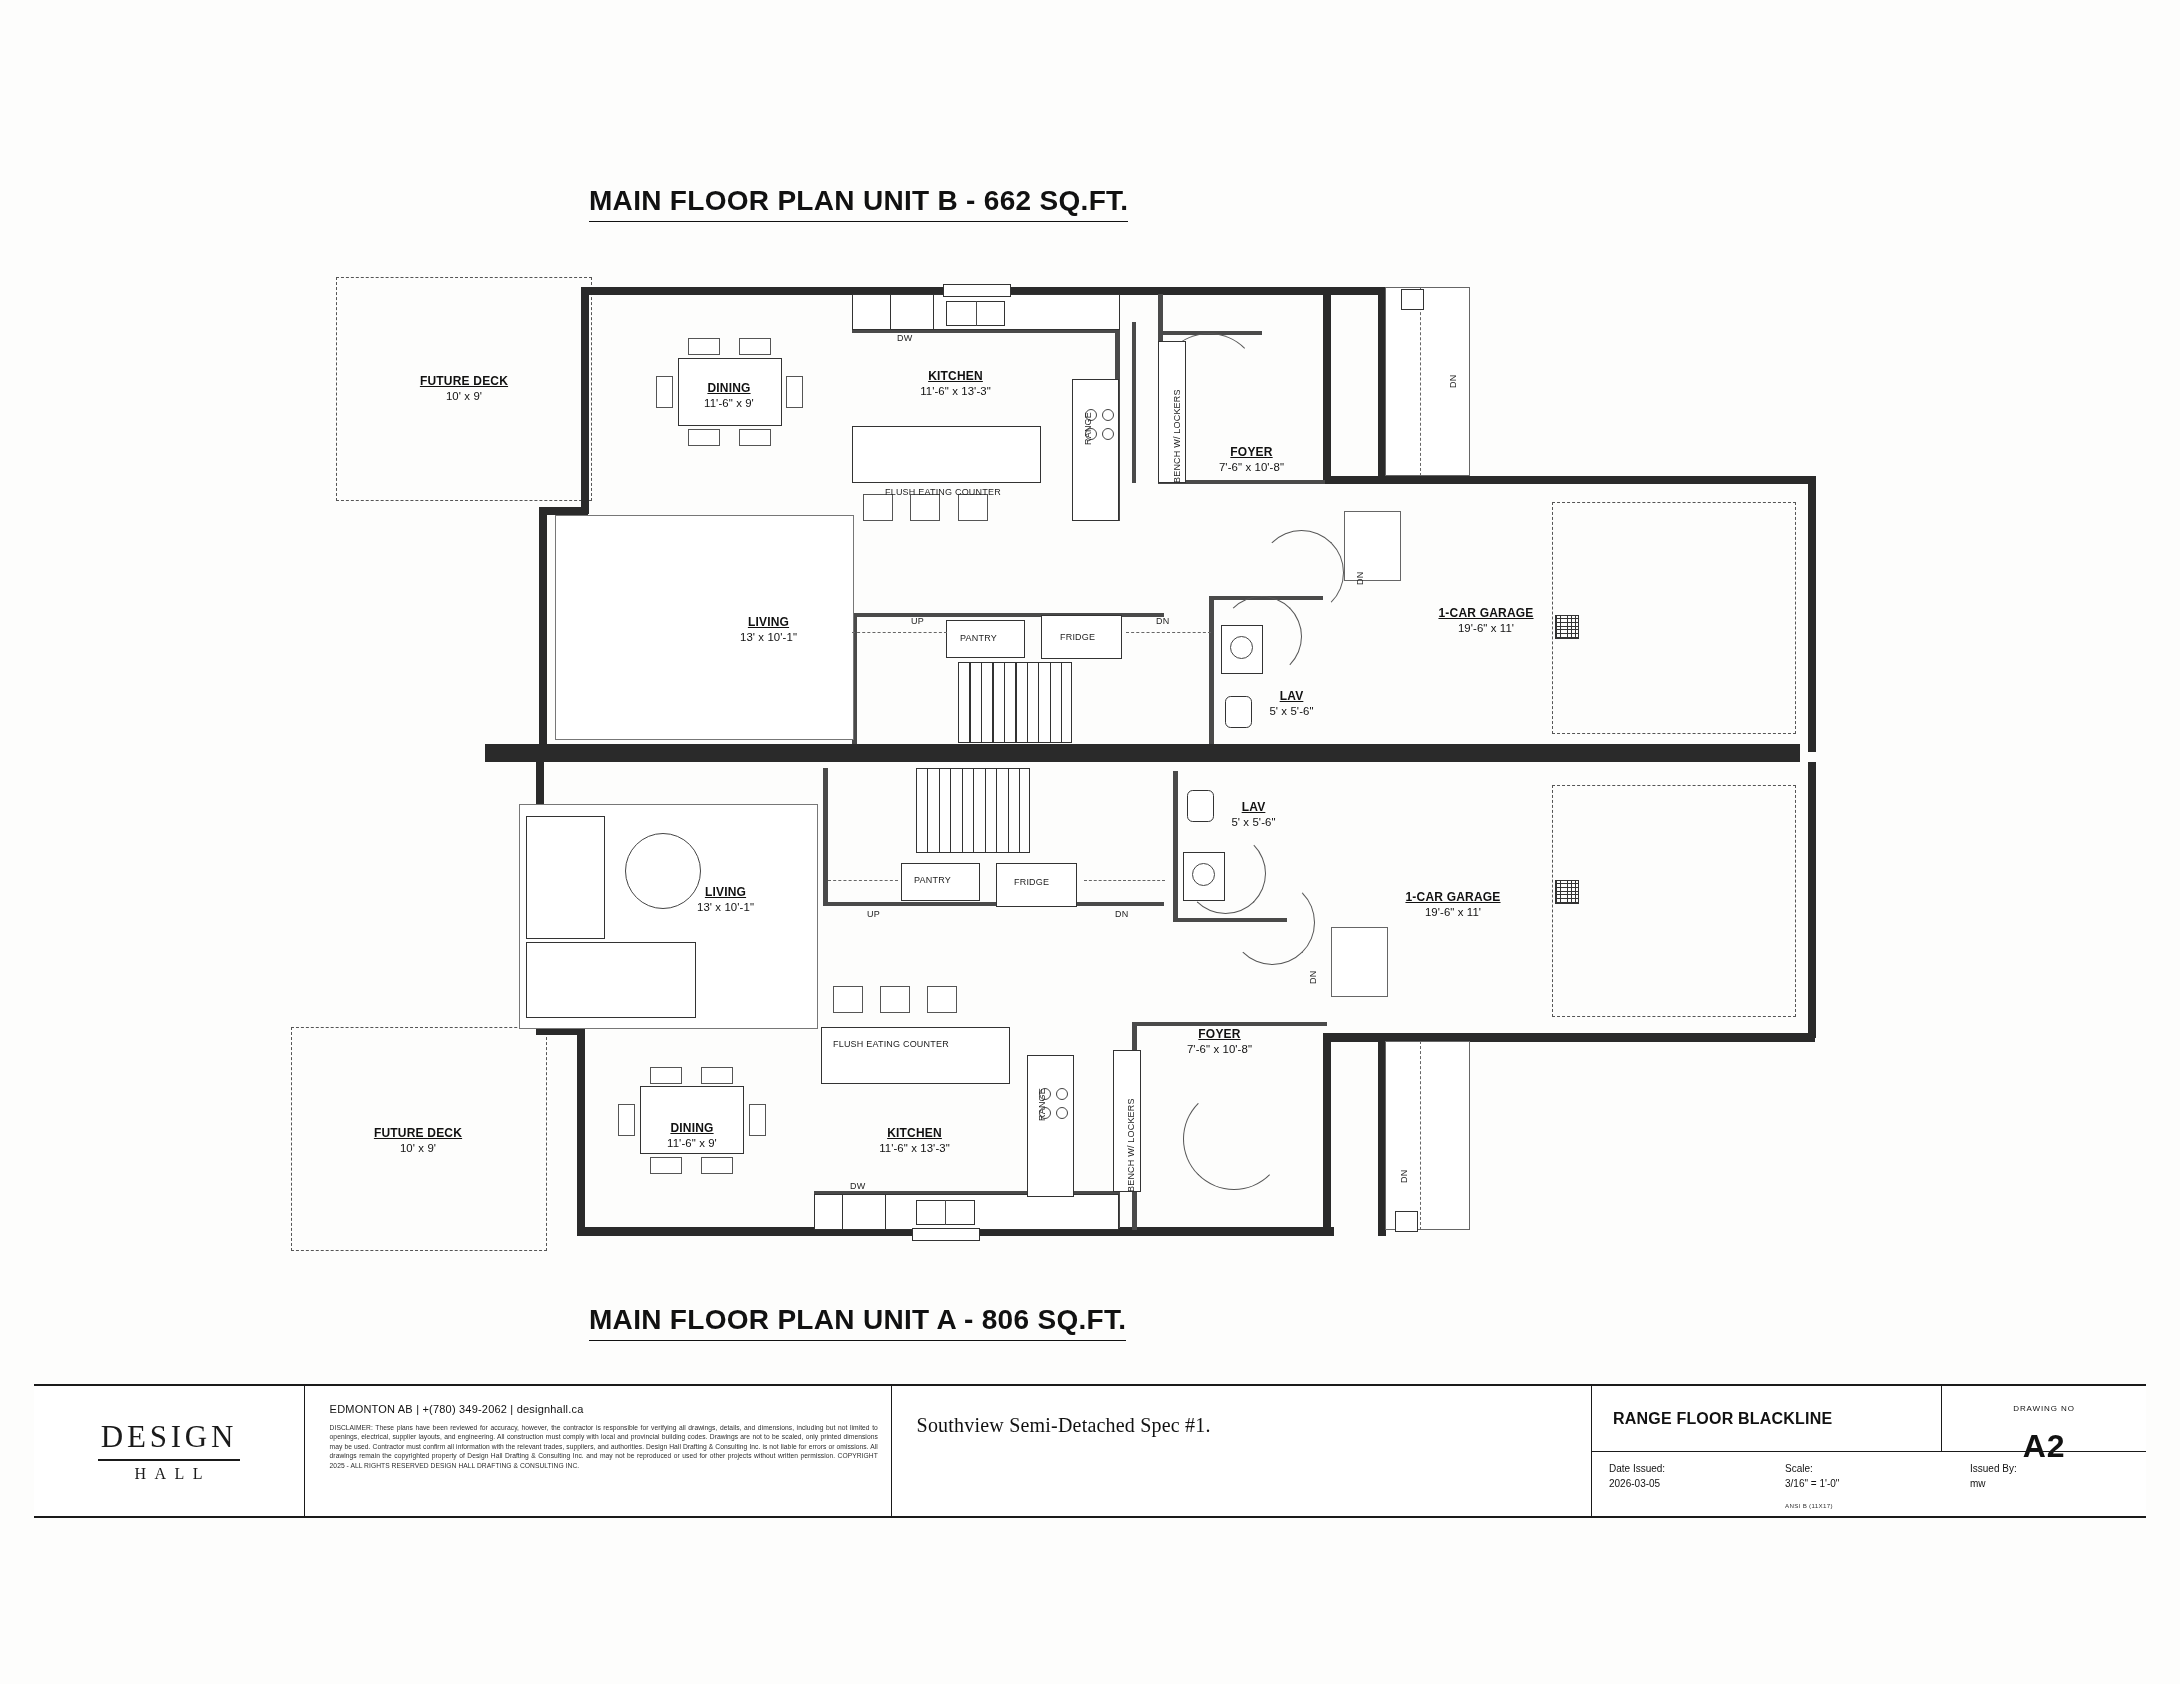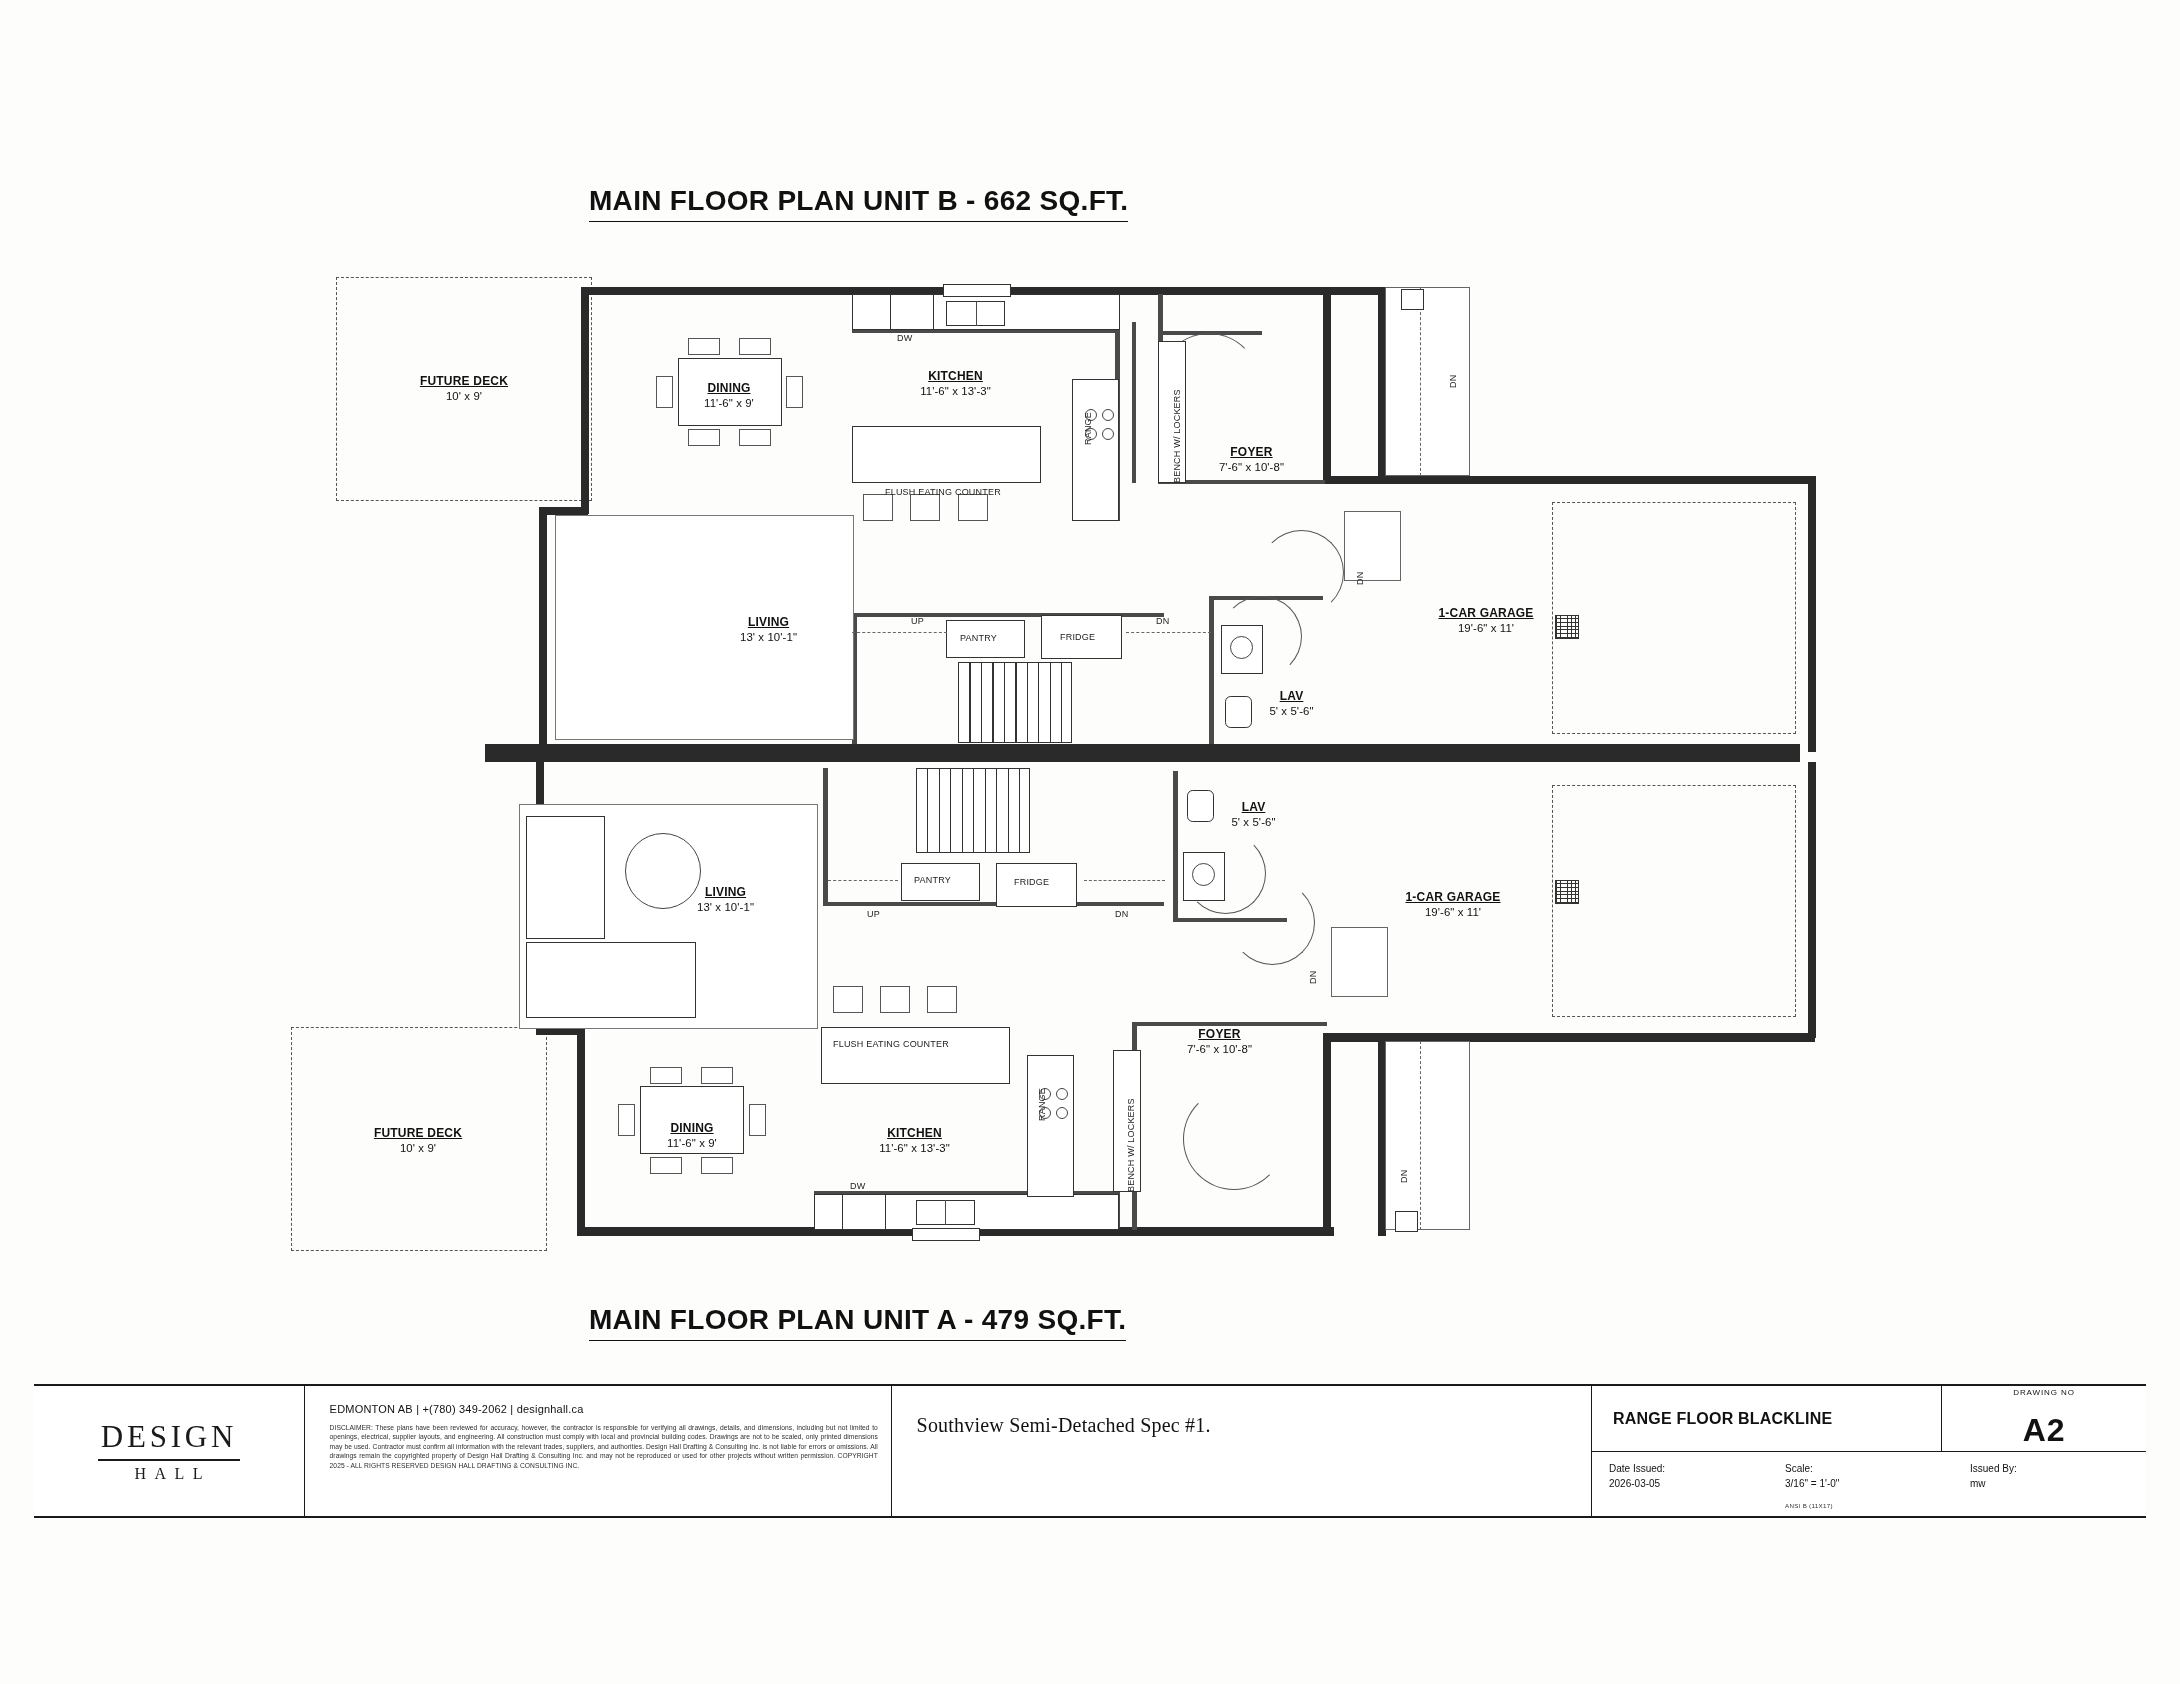--- a/index.html
+++ b/index.html
@@ -196,21 +196,21 @@
     letter-spacing: 0.2px;
     border-right: 1.5px solid #1a1a1a;
     box-sizing: border-box;
   }
   .dwg-no-cell {
     width: 204px;
     display: flex;
     flex-direction: column;
     align-items: center;
     justify-content: flex-start;
-    padding-top: 2px;
+    padding-top: 18px;
     box-sizing: border-box;
   }
   .dwg-no-lbl { font-size: 8px; letter-spacing: 0.9px; color: #111; }
   .dwg-no-val { font-size: 32px; font-weight: bold; color: #111; margin-top: 15px; letter-spacing: 0.9px; }
   .sheet-bottom {
     display: flex;
     height: 50%;
     border-top: 1.5px solid #1a1a1a;
     box-sizing: border-box;
   }
@@ -229,21 +229,21 @@
     color: #333;
     letter-spacing: 0.3px;
   }
 </style>
 </head>
 <body>
 
 <div class="sheet">
 
   <div class="plan-title" id="title-top">MAIN FLOOR PLAN UNIT B - 662 SQ.FT.</div>
-  <div class="plan-title" id="title-bottom">MAIN FLOOR PLAN UNIT A - 479 SQ.FT.</div>
+  <div class="plan-title" id="title-bottom">MAIN FLOOR PLAN UNIT A - 806 SQ.FT.</div>
 
   <div class="plan">
 
     <div class="dashbox" style="left:336px;top:277px;width:256px;height:224px;"></div>
 
     <div class="solid" style="left:581px;top:287px;width:804px;height:7.6px;"></div>
     <div class="solid" style="left:581px;top:287px;width:7.6px;height:227px;"></div>
     <div class="solid" style="left:539px;top:507px;width:49px;height:7.6px;"></div>
     <div class="solid" style="left:539px;top:507px;width:7.6px;height:237px;"></div>
     <div class="solid" style="left:485px;top:744px;width:1315px;height:8.5px;"></div>

